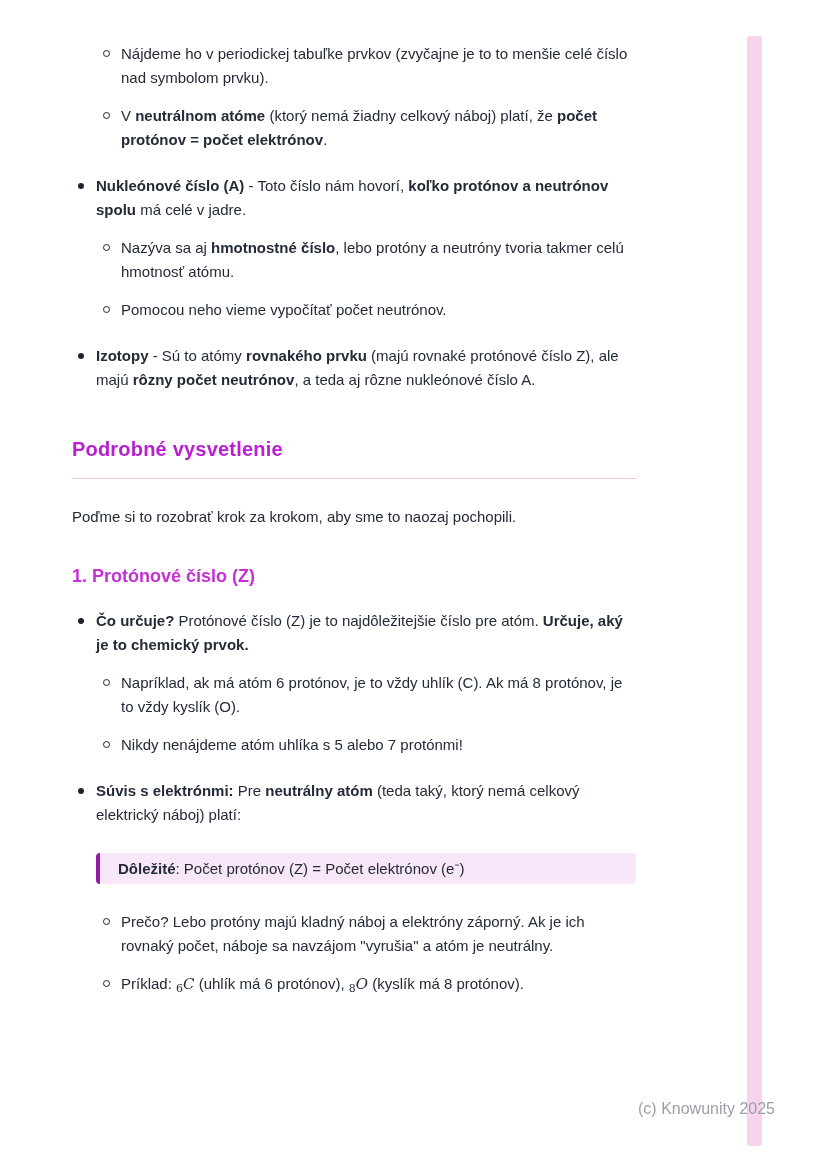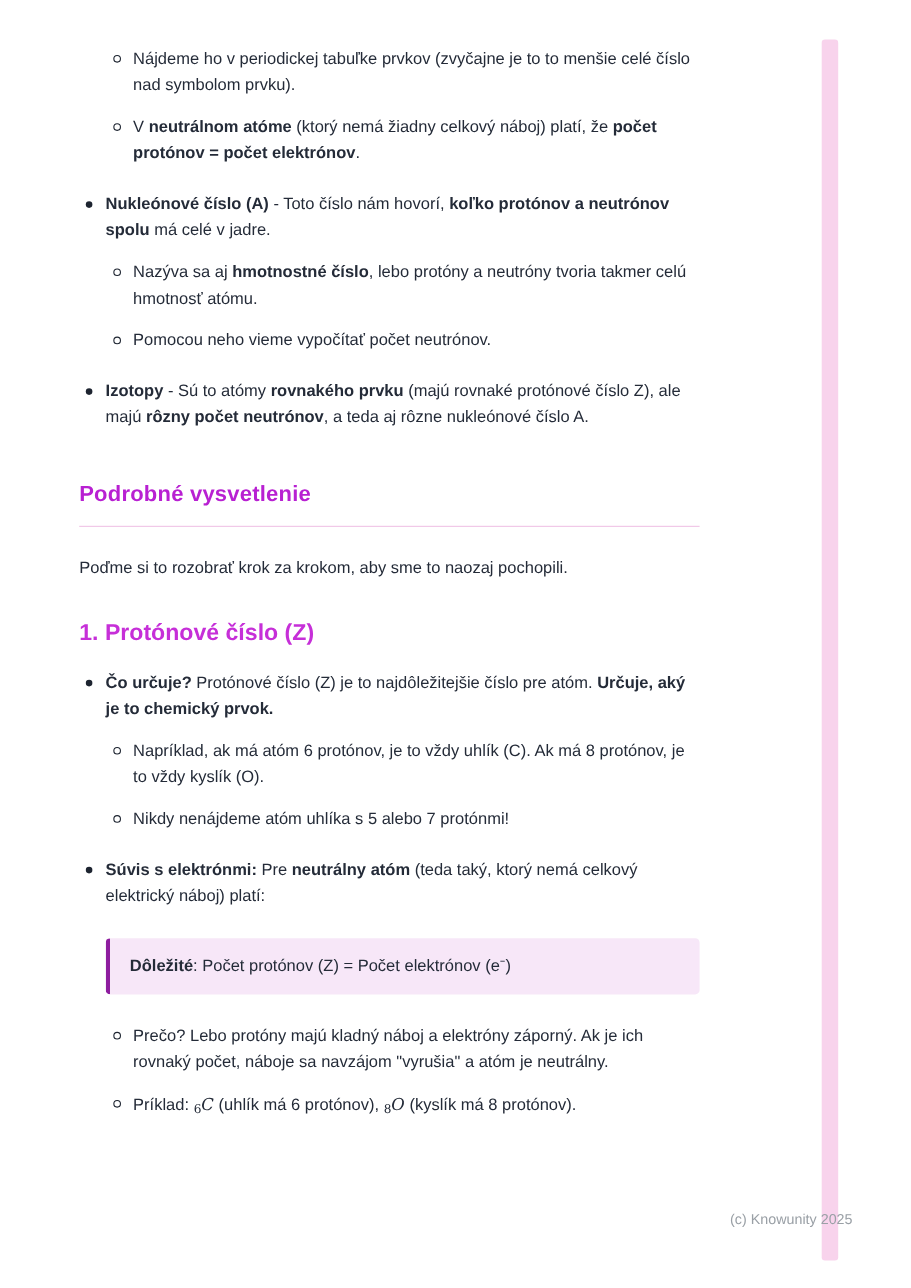--- a/index.html
+++ b/index.html
@@ -36,34 +36,34 @@
   .marker{position:absolute;left:6px;top:9px;width:6px;height:6px;border-radius:50%;}
   .marker.disc{background:var(--bullet);}
   .marker.circle{border:1.5px solid var(--bullet);background:transparent;width:7px;height:7px;top:8px;}
   h1{
     font-size:20px;line-height:34px;font-weight:700;
     color:var(--accent-heading);margin:40px 0 0 0;letter-spacing:0.2px;
   }
   .rule{border:none;border-top:1.5px solid var(--rule);margin:12px 0 0 0;width:564px;height:0;}
   .para{margin:26px 0 0 0;}
   h2{
-    font-size:21px;line-height:26px;font-weight:700;
+    font-size:18px;line-height:26px;font-weight:700;
     color:var(--accent-heading2);margin:34px 0 20px 0;
   }
   .callout{
     margin:26px 0 26px 24px;
     background:var(--callout-bg);
     border-left:4px solid var(--callout-border);
     border-radius:4px;
-    padding:15px 18px;
+    padding:5px 18px;
     line-height:21px;
   }
   .footer{
     position:absolute;right:53px;top:1103px;
-    font-size:13px;line-height:12px;color:var(--footer-text);z-index:2;
+    font-size:16px;line-height:12px;color:var(--footer-text);z-index:2;
   }
   .b{font-weight:700;}
   .i{font-style:italic;}
   .serif{font-family:"DejaVu Serif",serif;}
   .sub{font-family:"DejaVu Serif",serif;font-size:11px;vertical-align:-3px;}
 </style>
 </head>
 <body>
 
 <div class="stripe"></div>

